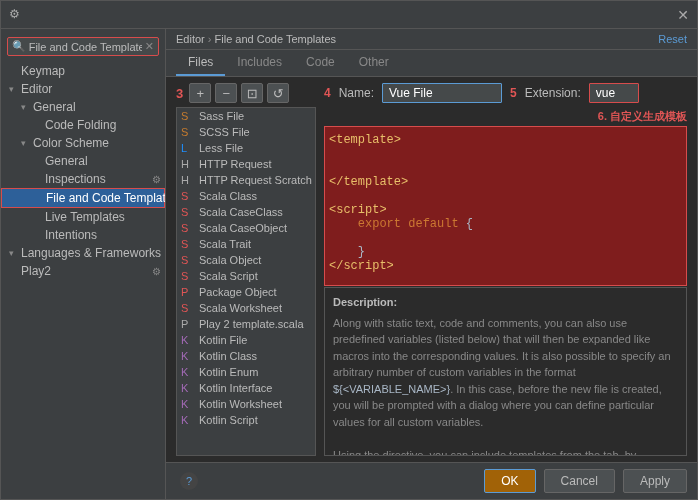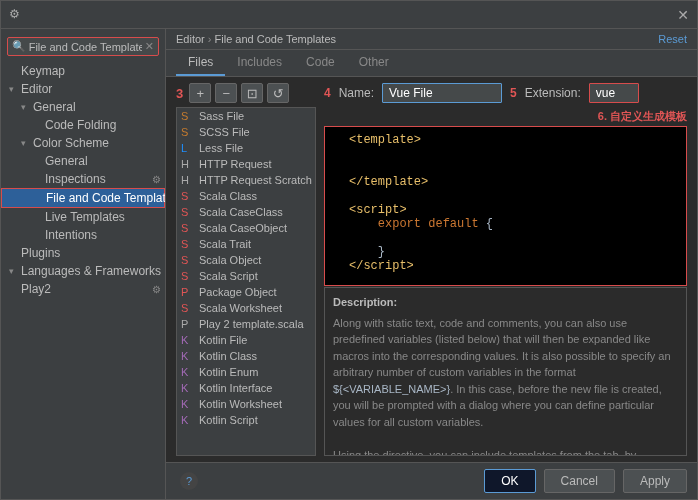--- a/index.html
+++ b/index.html
@@ -182,25 +182,25 @@
       font-size: 12px;
       width: 50px;
       border-radius: 1px;
       outline: none;
     }
     .annotation-red {
       color: #e05555;
       font-size: 12px;
     }
     .code-editor {
-      background: #000000;
+      background: #7f1d1d;
       border: 1px solid #d74c4c;
       flex: 1;
       overflow-y: auto;
-      padding: 6px 24px;
+      padding: 6px 4px;
       font-family: 'Courier New', monospace;
       font-size: 12px;
       color: #a9b7c6;
       position: relative;
       min-height: 160px;
       max-height: 200px;
     }
     .code-tag { color: #e8bf6a; }
     .code-keyword { color: #cc7832; }
     .options-row {
@@ -300,21 +300,21 @@
     .dialog-btn {
       background: #4c5052;
       border: 1px solid #666;
       color: #bbbbbb;
       padding: 4px 16px;
       font-size: 12px;
       cursor: pointer;
       border-radius: 2px;
     }
     .dialog-btn.primary {
-      background: #0f172a;
+      background: #a16207;
       border-color: #5b9bd5;
       color: #fff;
     }
     .number-badge {
       color: #e05555;
       font-weight: bold;
       font-size: 13px;
       margin-right: 2px;
     }
     .annotation-6 {
@@ -378,24 +378,20 @@
         <span class="arrow"></span>
         <span class="label">File and Code Templates</span>
       </div>
       <div class="tree-item" style="padding-left:32px">
         <span class="arrow"></span>
         <span class="label">Live Templates</span>
       </div>
       <div class="tree-item" style="padding-left:32px">
         <span class="arrow"></span>
         <span class="label">Intentions</span>
-      </div>
-      <div class="tree-item" style="padding-left:8px">
-        <span class="arrow"></span>
-        <span class="label">Plugins</span>
       </div>
       <div class="tree-item" style="padding-left:8px">
         <span class="arrow">▾</span>
         <span class="label">Languages &amp; Frameworks</span>
       </div>
       <div class="tree-item" style="justify-content:space-between">
         <div style="display:flex;align-items:center">
           <span class="arrow"></span>
           <span class="label">Play2</span>
         </div>

